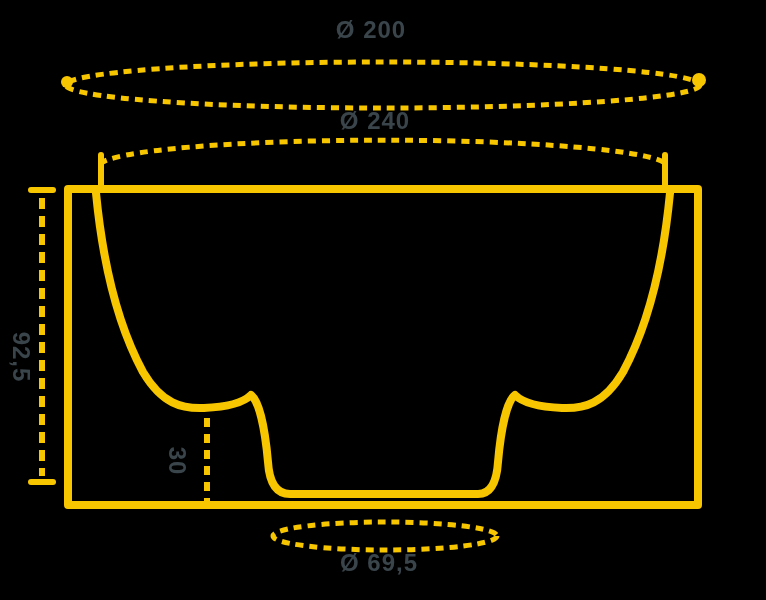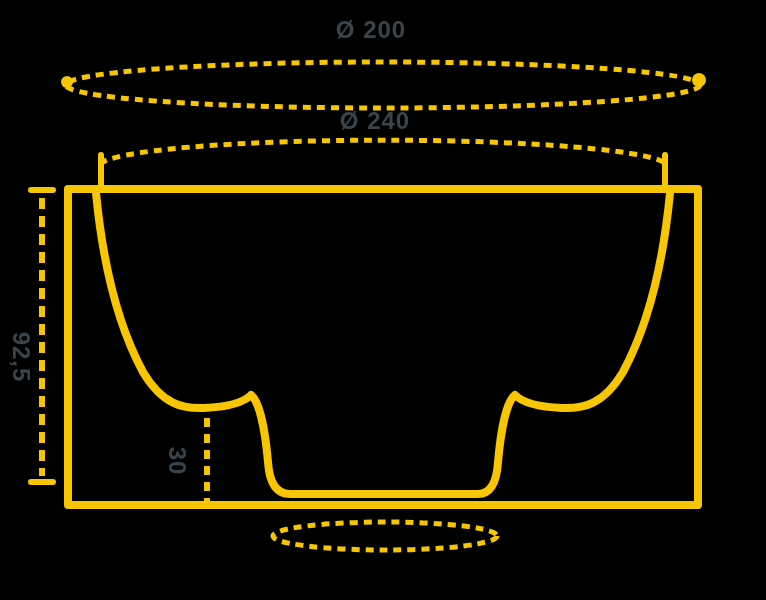--- a/index.html
+++ b/index.html
@@ -98,13 +98,14 @@
   </svg>
 
   <div class="lbl" style="left:371px; top:30px;">Ø 200</div>
 
   <div class="lbl" style="left:375px; top:121px;">Ø 240</div>
 
   <div class="lbl vertical" style="left:21px; top:357px;">92,5</div>
 
   <div class="lbl vertical" style="left:177px; top:461px;">30</div>
 
+  <div class="lbl" style="left:379px; top:563px;">Ø 69,5</div>
 </div>
 
 </body></html>

